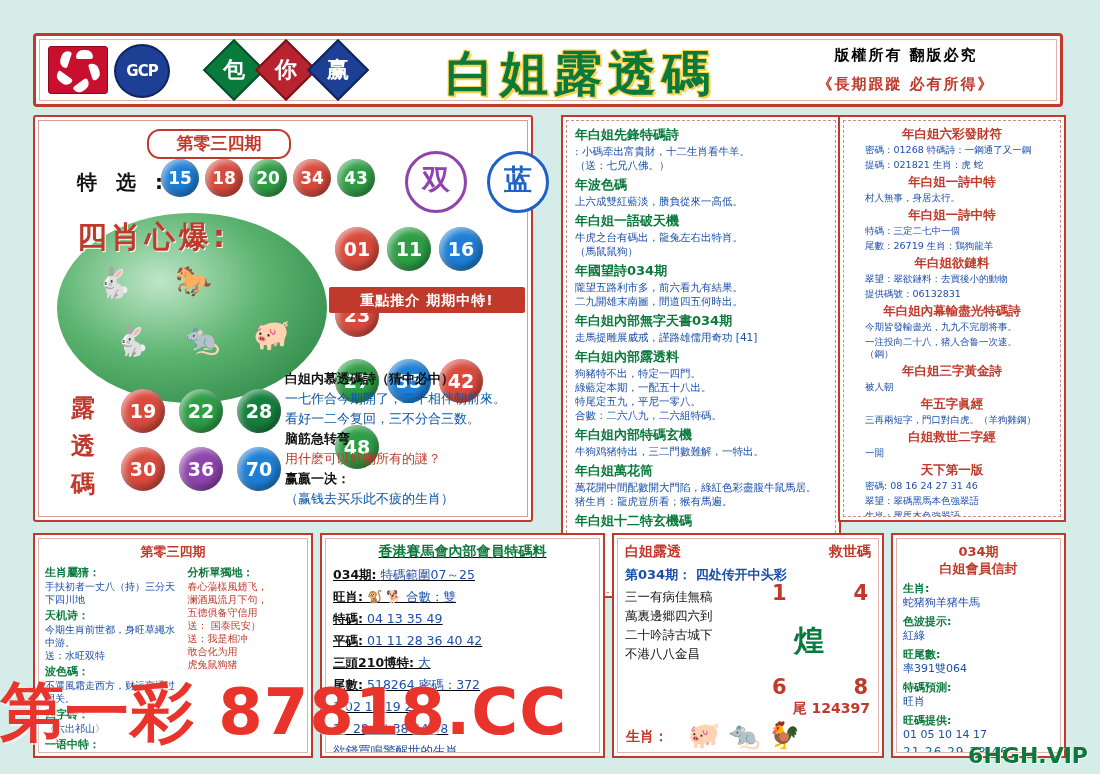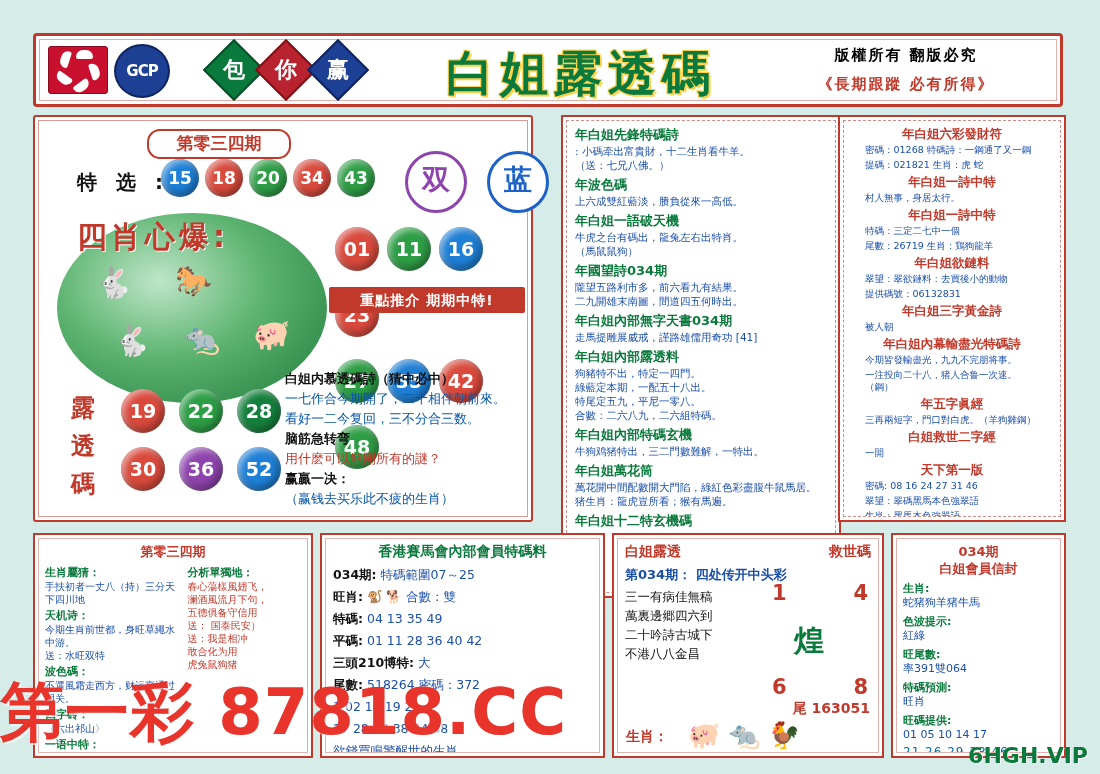--- a/index.html
+++ b/index.html
@@ -130,21 +130,21 @@
   .b1{left:33px;top:533px;width:280px;height:225px;}
   .b1 .inner{position:absolute;inset:3px;border:1px solid #e0b3ae;padding:4px 6px;overflow:hidden;}
   .b1 .hd{text-align:center;color:#c0392b;font-size:13px;font-weight:bold;}
   .b1 .cols{display:flex;gap:6px;margin-top:2px;}
   .b1 .c1{width:142px;} .b1 .c2{width:118px;}
   .b1 .t{color:#0a7a3c;font-size:11px;font-weight:bold;margin-top:2px;}
   .b1 .x{color:#1b4fa8;font-size:10px;line-height:13px;}
   .b1 .r{color:#c0392b;font-size:10px;line-height:13px;}
 
   .b2{left:320px;top:533px;width:285px;height:225px;}
-  .b2 .inner{position:absolute;inset:3px;border:1px solid #e0b3ae;padding:4px 7px;overflow:hidden;}
+  .b2 .inner{position:absolute;inset:3px;border:1px solid #e0b3ae;padding:4px 7px;overflow:hidden;text-decoration:underline;}
   .b2 .hd{text-align:center;color:#0a7a3c;font-size:14px;font-weight:bold;}
   .b2 .line{font-size:12.5px;color:#c0392b;margin-top:5px;line-height:17px;}
   .b2 .line b{color:#111;}
   .b2 .blue{color:#1b4fa8;}
 
   .b3{left:612px;top:533px;width:272px;height:225px;}
   .b3 .inner{position:absolute;inset:3px;border:1px solid #e0b3ae;padding:4px 7px;overflow:hidden;}
   .b3 .hd{display:flex;justify-content:space-between;color:#c0392b;font-size:14px;font-weight:bold;}
   .b3 .sub{color:#1b4fa8;font-size:13px;margin-top:5px;font-weight:bold;}
   .b3 .verse{color:#111;font-size:12.5px;line-height:19px;margin-top:3px;}
@@ -232,21 +232,21 @@
       <div class="t">赢贏一决：</div>
       <div>（赢钱去买乐此不疲的生肖）</div>
     </div>
 
     <div class="lt-vert">
       <div>露</div>
       <div>透</div>
       <div>碼</div>
     </div>
     <div class="lt-balls1" id="ltRow1"><span class="ball" style="background: rgb(217, 74, 61);">19</span><span class="ball" style="background: rgb(46, 158, 70);">22</span><span class="ball" style="background: #15803d;">28</span></div>
-    <div class="lt-balls2" id="ltRow2"><span class="ball" style="background: rgb(217, 74, 61);">30</span><span class="ball" style="background: rgb(142, 68, 173);">36</span><span class="ball" style="background: rgb(30, 127, 214);">52</span></div>
+    <div class="lt-balls2" id="ltRow2"><span class="ball" style="background: rgb(217, 74, 61);">30</span><span class="ball" style="background: rgb(142, 68, 173);">36</span><span class="ball" style="background: rgb(30, 127, 214);">70</span></div>
   </div>
 
   <div class="panel p-mid">
     <div class="inner" id="midBody">
         <div class="sec">
           <h4>年白姐先鋒特碼詩</h4>
           <p>: 小碼牵出富貴財，十二生肖看牛羊。</p>
           <p>（送：七兄八佛。）</p>
         </div>
         <div class="sec">
@@ -304,27 +304,27 @@
           <h4>年白姐一詩中特</h4>
           <p>特碼：三定二七中一個</p>
           <p>尾數：26719 生肖：鶏狗龍羊</p>
         </div>
         <div>
           <h4>年白姐欲鏈料</h4>
           <p>翠望：翠欲鏈料：去買後小的動物</p>
           <p>提供碼號：06132831</p>
         </div>
         <div>
-          <h4>年白姐三字黃金詩</h4>
-          <p>被人朝</p>
-        </div>
-        <div>
           <h4>年白姐內幕輸盡光特碼詩</h4>
           <p>今期皆發輸盡光，九九不完朋将事。</p>
           <p>一注投向二十八，猪人合鲁一次速。（鋼）</p>
+        </div>
+        <div>
+          <h4>年白姐三字黃金詩</h4>
+          <p>被人朝</p>
         </div>
         <div>
           <h4>年五字眞經</h4>
           <p>三再兩短字，門口對白虎。（羊狗雞鋼）</p>
         </div>
         <div>
           <h4>白姐救世二字經</h4>
           <p>一開</p>
         </div>
         <div>
@@ -399,21 +399,21 @@
         </div>
       <div class="bignum">
         <span style="position:absolute;left:0;top:0">1</span>
         <span style="position:absolute;right:0;top:0">4</span>
         <span class="ctr">煌</span>
         <span style="position:absolute;left:0;bottom:0">6</span>
         <span style="position:absolute;right:0;bottom:0">8</span>
       </div>
       <div class="tail">生肖：</div>
       <div class="zodiac" id="b3zod"><span>🐖</span><span>🐀</span><span>🐓</span></div>
-      <div style="position:absolute;right:8px;bottom:34px;color:#c0392b;font-size:14px;font-weight:bold">尾 163051</div>
+      <div style="position:absolute;right:8px;bottom:34px;color:#c0392b;font-size:14px;font-weight:bold">尾 124397</div>
     </div>
   </div>
 
   <div class="panel b4">
     <div class="inner">
       <div class="hd">034期</div>
       <div class="hd">白姐會員信封</div>
       <div id="b4rows">
           <div class="k">生肖:</div>
           <div class="v">蛇猪狗羊猪牛馬</div>

